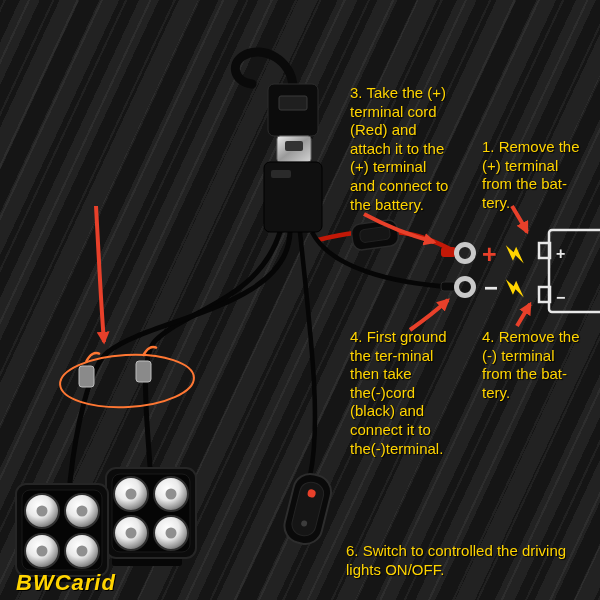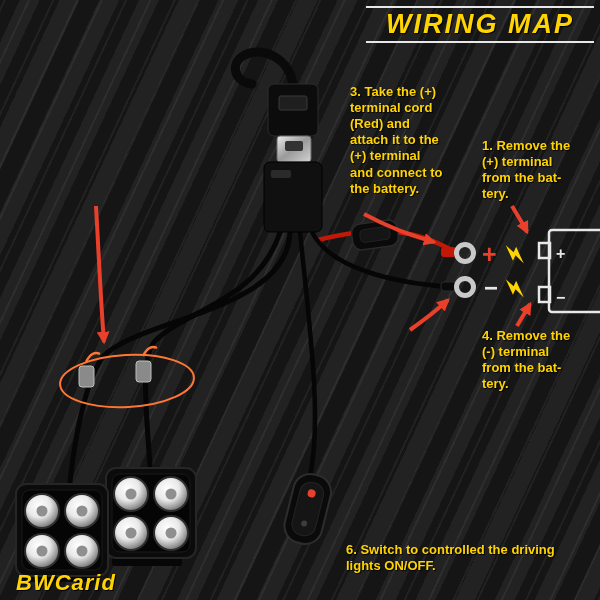--- a/index.html
+++ b/index.html
@@ -20,22 +20,22 @@
     font-weight:900; font-style:italic; letter-spacing:2px;
     border-top:2px solid #e8e8e8; border-bottom:2px solid #e8e8e8;
     text-shadow:1px 1px 1px rgba(0,0,0,0.9);
   }
   .note {
     position:absolute; top:42px; left:26px; right:6px; text-align:center;
     color:#ffd400; font-size:17px; font-weight:bold; font-style:italic;
     letter-spacing:0.2px; text-shadow:1px 1px 1px rgba(0,0,0,0.9);
   }
   .step {
-    position:absolute; color:#ffd400; font-size:13px; line-height:1.24;
-    font-weight:700; white-space:pre-line;
+    position:absolute; color:#ffd400; font-size:15px; line-height:1.24;
+    font-weight:400; white-space:pre-line;
     text-shadow:1px 1px 1px rgba(0,0,0,0.9);
   }
   .step3 { left:350px; top:84px;  width:112px; }
   .step1 { left:482px; top:138px; width:106px; }
   .step5 { left:26px;  top:158px; width:216px; }
   .step4 { left:350px; top:328px; width:112px; }
   .step2 { left:482px; top:328px; width:106px; }
   .step6 { left:346px; top:542px; width:248px; }
   .brand {
     position:absolute; left:16px; bottom:4px;
@@ -159,33 +159,39 @@
 
     <g stroke="#e8402a" stroke-width="4" fill="none" marker-end="url(#ah)">
       <path d="M96,206 C99,260 101,305 104,342"></path>
       <path d="M364,214 C390,228 412,236 434,242"></path>
       <path d="M512,206 C518,216 523,224 527,232"></path>
       <path d="M410,330 C424,320 437,310 448,300"></path>
       <path d="M517,326 C521,319 526,311 530,304"></path>
     </g>
   </svg>
 
-  <div class="title">WIRING MAP</div>
 
   <div class="step step3">3. Take the (+)
 terminal cord
 (Red) and
 attach it to the
 (+) terminal
 and connect to
 the battery.</div>
   <div class="step step1">1. Remove the
 (+) terminal
 from the bat-
 tery.</div>
+  <div class="step step4">4. First ground
+the ter-minal
+then take
+the(-)cord
+(black) and
+connect it to
+the(-)terminal.</div>
   <div class="step step2">4. Remove the
 (-) terminal
 from the bat-
 tery.</div>
   <div class="step step6">6. Switch to controlled the driving
 lights ON/OFF.</div>
 
   <div class="brand">BWCarid</div>
 </div>
 

